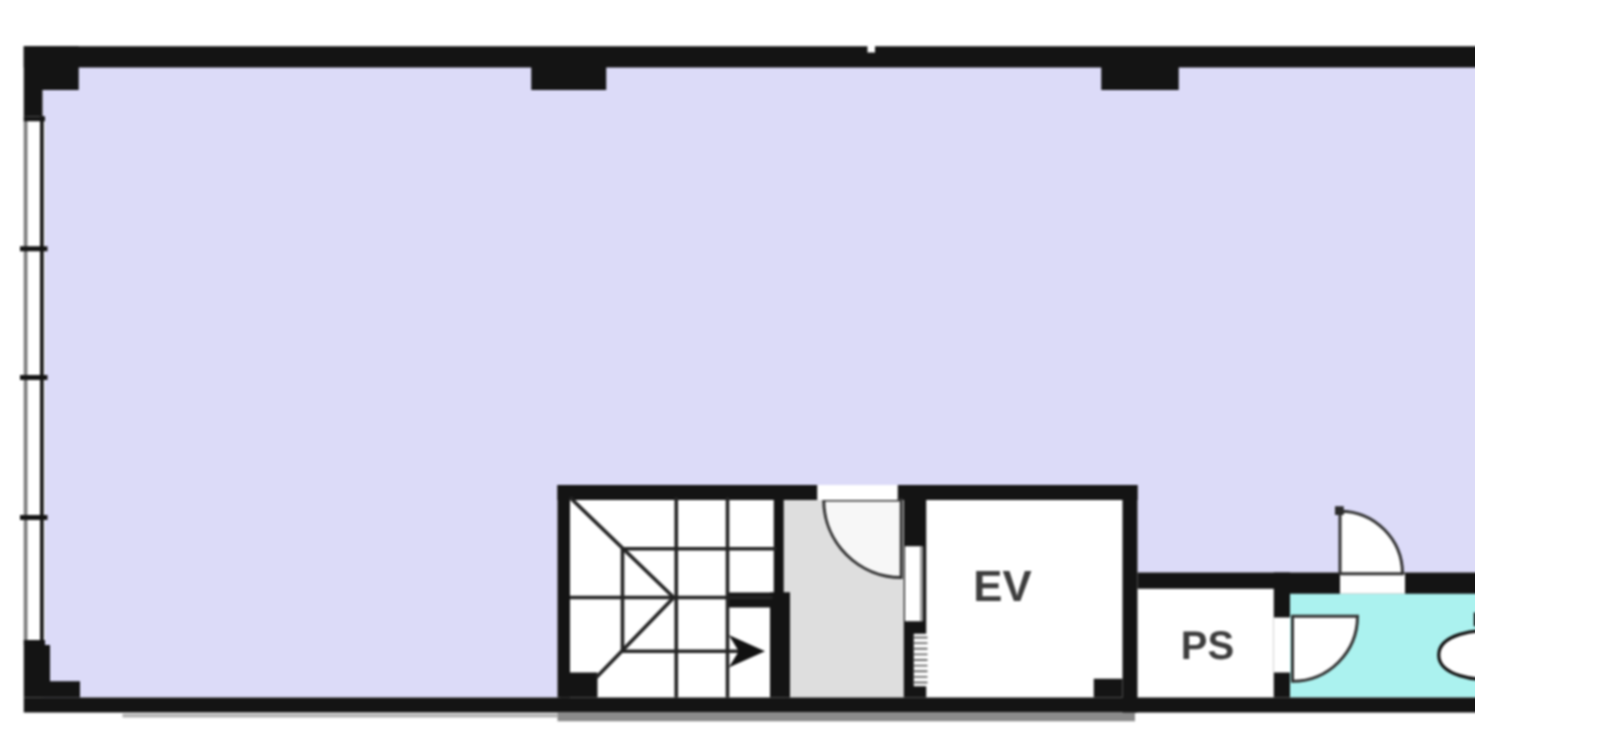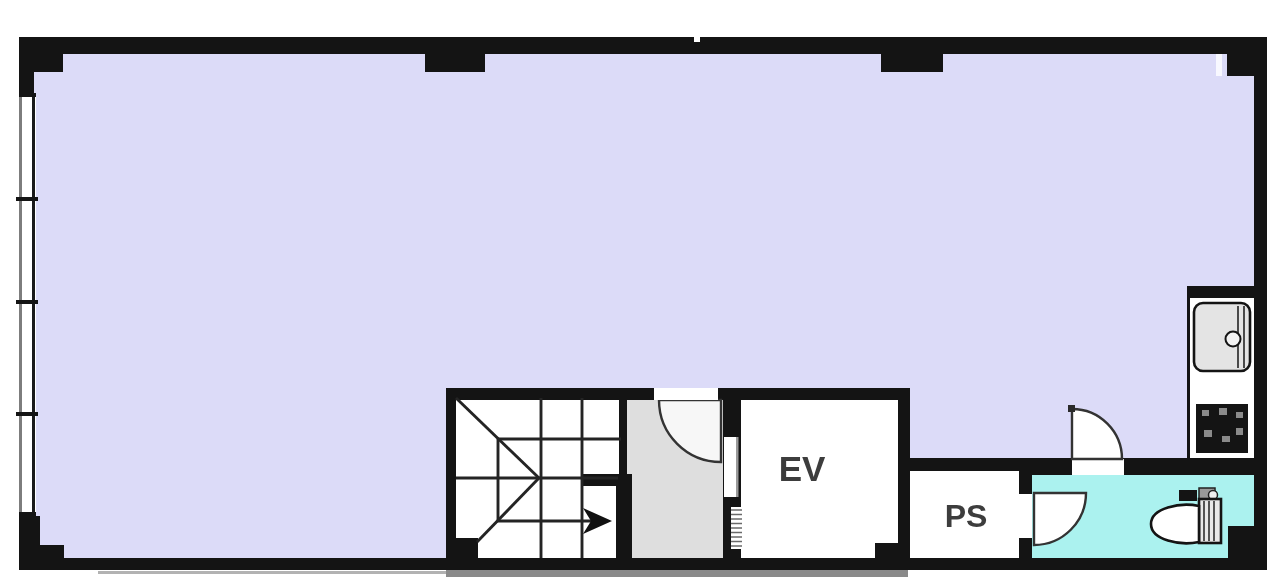--- a/index.html
+++ b/index.html
@@ -1,16 +1,16 @@
 <!DOCTYPE html>
 <html><head>
 <meta charset="utf-8">
 <style>
   html,body{margin:0;padding:0;background:#ffffff;}
-  #plan{position:relative;width:1280px;height:583px;background:#ffffff;overflow:hidden;
+  #plan{position:relative;width:1180px;height:583px;background:#ffffff;overflow:hidden;
         font-family:"Liberation Sans", sans-serif;}
   svg{display:block;}
 </style>
 </head>
 <body>
 <div id="plan">
 <svg width="1280" height="583" viewBox="0 0 1280 583" xmlns="http://www.w3.org/2000/svg" style="filter:blur(0.7px)">
 
 <rect x="34" y="52" width="1222" height="506" fill="#dcdbf8"></rect>
 

